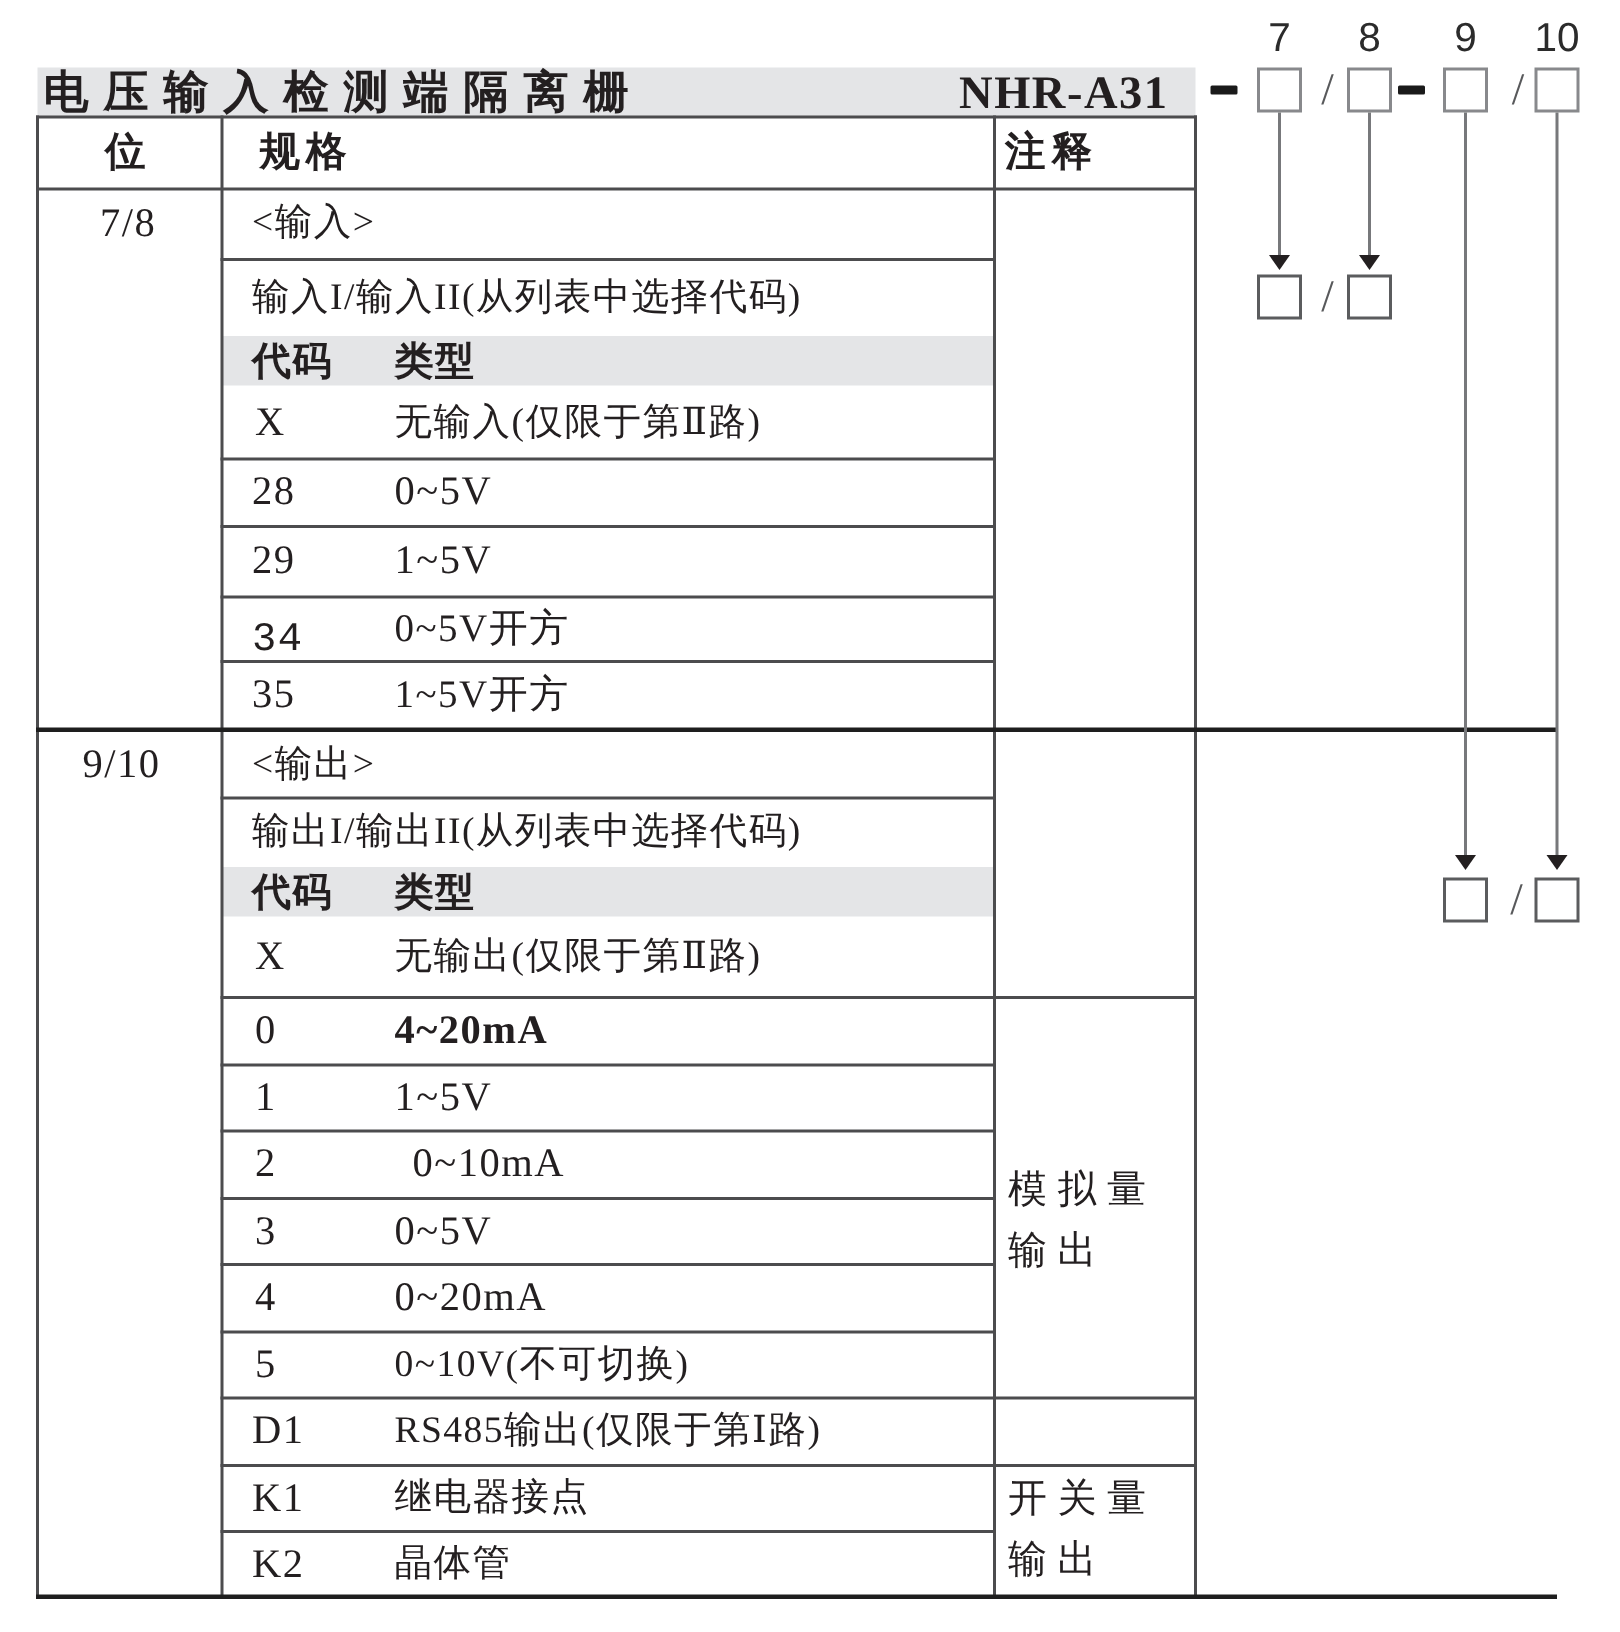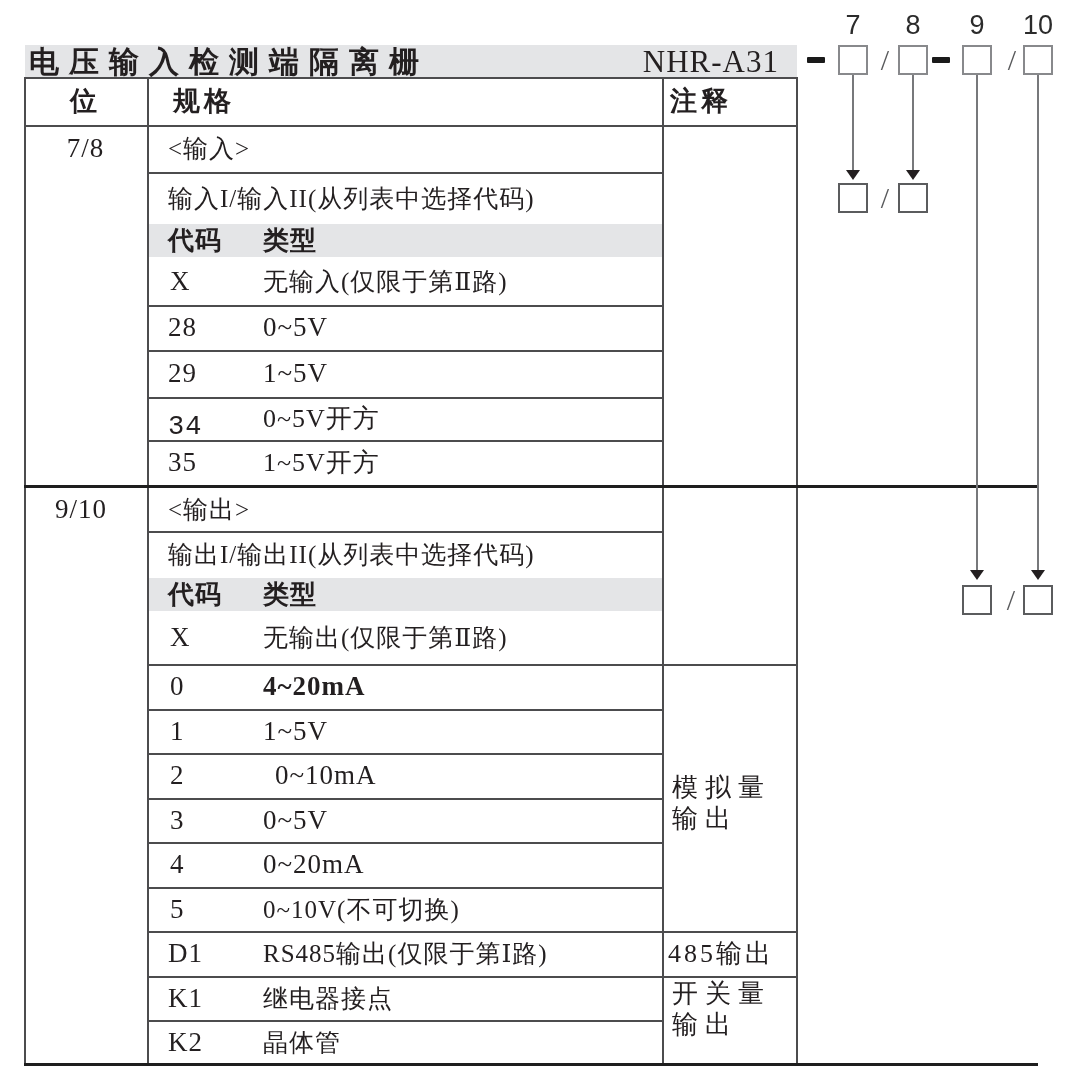--- a/index.html
+++ b/index.html
@@ -12,29 +12,29 @@
   .vline{position:absolute;width:2px;background:#4c4c4e;}
   .hline{position:absolute;height:2px;background:#4c4c4e;}
   .hline.thick{height:3px;background:#1e1e1e;}
   
   .graybar{position:absolute;background:#e4e5e7;}
   
   .titlebar{position:absolute;left:25px;top:45px;width:772px;height:33px;background:#e4e5e7;}
   .doc-title{position:absolute;left:4px;top:0;height:33px;line-height:34px;
     font-size:30px;font-weight:bold;letter-spacing:10px;white-space:nowrap;}
   .model{position:absolute;right:18px;top:0;height:36px;line-height:34px;
-    font-size:31px;font-weight:normal;letter-spacing:1px;}
+    font-size:31px;font-weight:bold;letter-spacing:1px;}
   
   .cell{position:absolute;white-space:nowrap;font-size:25px;letter-spacing:1px;line-height:1;
     display:flex;align-items:center;}
   .cell.center{justify-content:center;}
   .bold{font-weight:bold;}
   .code-txt{font-size:27px;}
   .hdr{font-size:27px;font-weight:bold;letter-spacing:4px;}
-  .note-multi{white-space:pre-line;line-height:31px;letter-spacing:7px;font-size:26px;display:block;}
+  .note-multi{white-space:pre-line;line-height:41px;letter-spacing:7px;font-size:26px;display:block;}
   
   .digit{position:absolute;top:10px;width:30px;height:30px;line-height:30px;text-align:center;
     font-family:"Liberation Sans","DejaVu Sans",sans-serif;font-size:27px;color:#2b2b2b;}
   .obox{position:absolute;width:26px;height:26px;border:2px solid #88898c;background:#ffffff;}
   .obox.dark{border-color:#5b5c5e;}
   .dash{position:absolute;width:18px;height:6px;background:#1a1a1a;border-radius:1px;}
   .slash{position:absolute;width:18px;height:30px;line-height:30px;text-align:center;
     font-size:30px;color:#58595b;}
   .dropline{position:absolute;width:2px;background:#77787b;}
   .ahead{position:absolute;width:0;height:0;border-left:7px solid transparent;
@@ -121,21 +121,20 @@
   <div class="cell" style="left:263px;top:887px;height:44px;">0~10V(不可切换)</div>
   <div class="cell code-txt" style="left:168px;top:931px;height:45px;">D1</div>
   <div class="cell" style="left:263px;top:931px;height:45px;">RS485输出(仅限于第Ⅰ路)</div>
   <div class="cell code-txt" style="left:168px;top:976px;height:44px;">K1</div>
   <div class="cell" style="left:263px;top:976px;height:44px;">继电器接点</div>
   <div class="cell code-txt" style="left:168px;top:1020px;height:44px;">K2</div>
   <div class="cell" style="left:263px;top:1020px;height:44px;">晶体管</div>
 
   <div class="abs note-multi" style="left:672px;top:772px;">模拟量
 输出</div>
-  <div class="cell" style="left:668px;top:931px;height:45px;font-size:26px;letter-spacing:3px;">485输出</div>
   <div class="abs note-multi" style="left:672px;top:978px;">开关量
 输出</div>
 
   <div class="digit" style="left:838px;">7</div>
   <div class="digit" style="left:898px;">8</div>
   <div class="digit" style="left:962px;">9</div>
   <div class="digit" style="left:1023px;">10</div>
 
   <div class="dash" style="left:807px;top:57px;"></div>
   <div class="obox" style="left:838px;top:45px;"></div>

